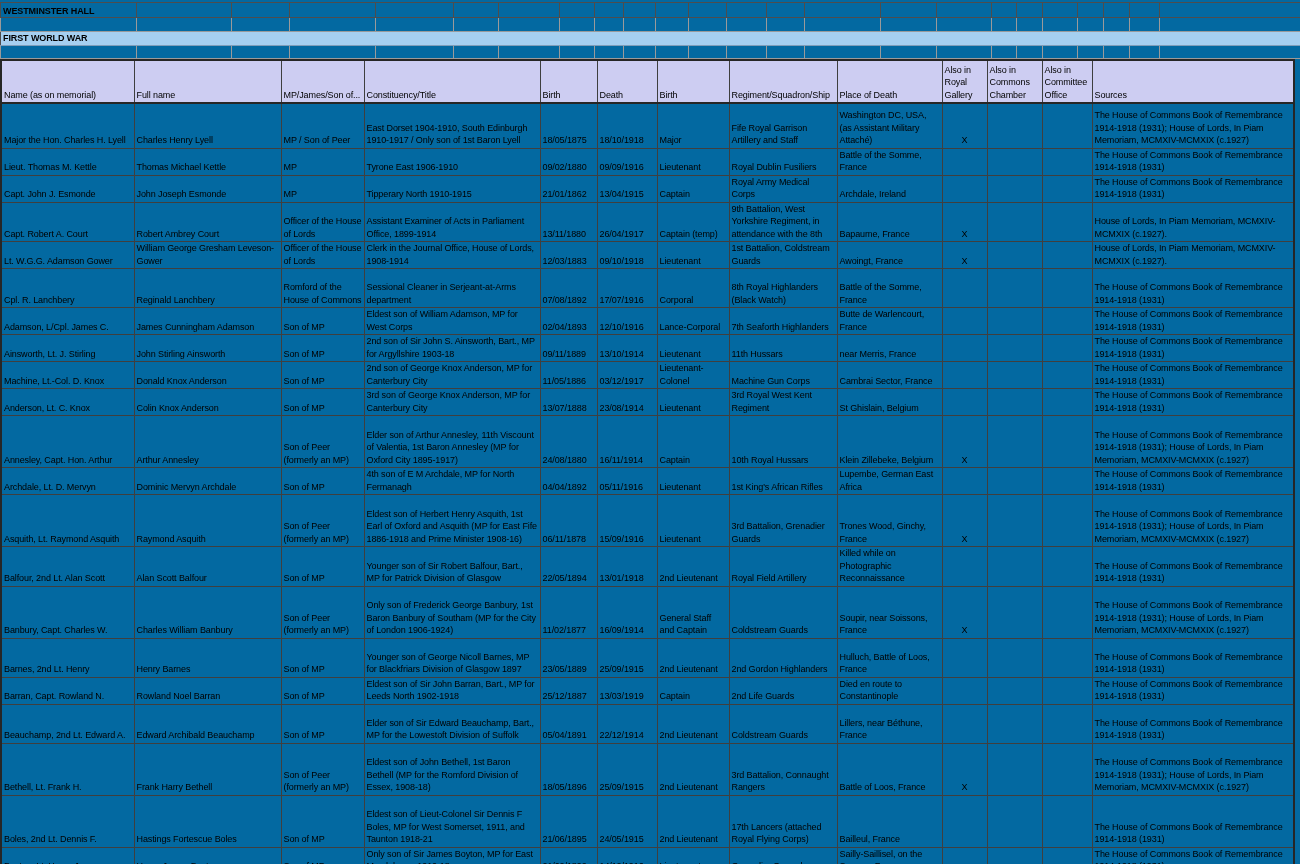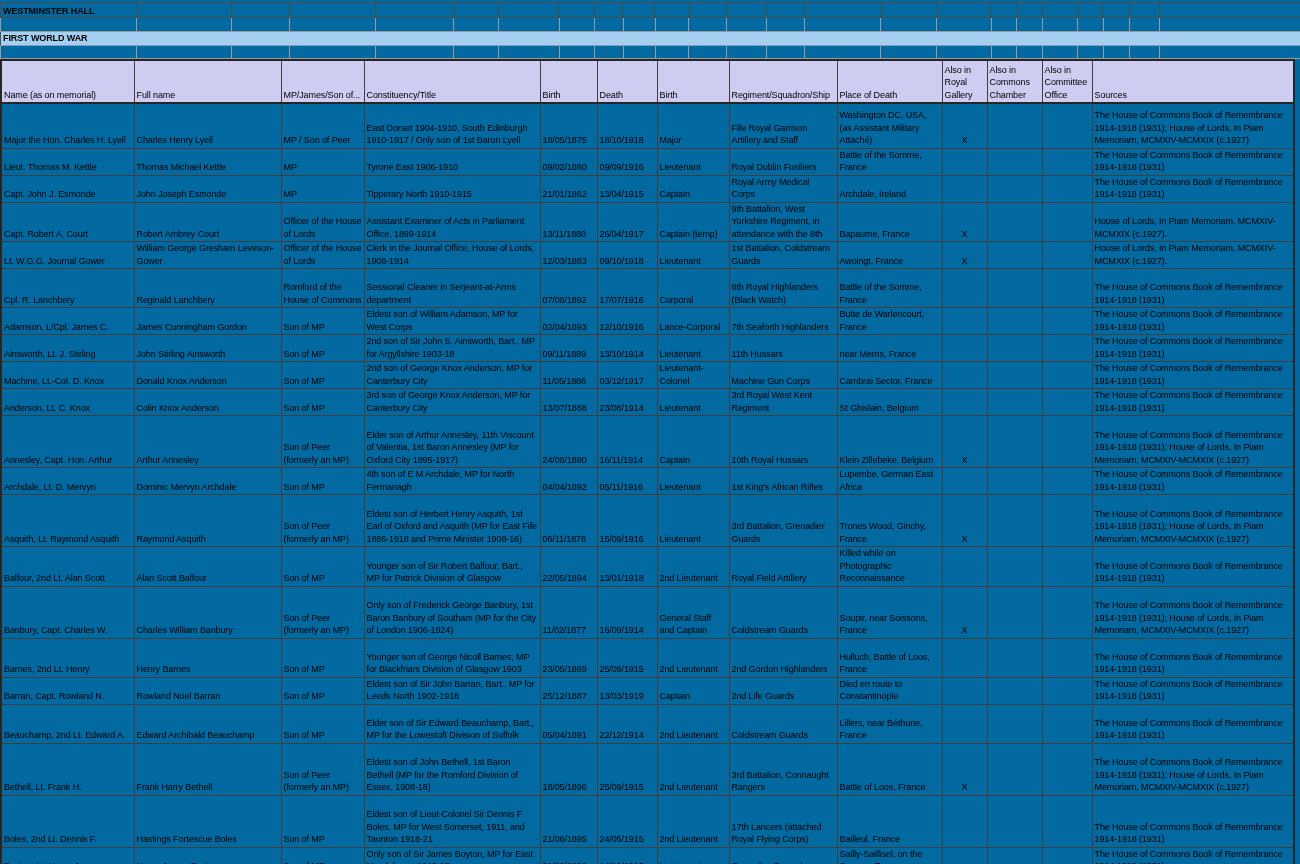--- a/index.html
+++ b/index.html
@@ -214,21 +214,21 @@
           <td class="cc5">26/04/1917</td>
           <td class="cc6">Captain (temp)</td>
           <td class="cc7">9th Battalion, West Yorkshire Regiment, in attendance with the 8th</td>
           <td class="cc8">Bapaume, France</td>
           <td class="cc9">X</td>
           <td class="cc10"></td>
           <td class="cc11"></td>
           <td class="cc12">House of Lords, In Piam Memoriam, MCMXIV-MCMXIX (c.1927).</td>
         </tr>
         <tr style="height: 26px;">
-          <td class="cc0">Lt. W.G.G. Journal Gower</td>
+          <td class="cc0">Lt. W.G.G. Adamson Gower</td>
           <td class="cc1">William George Gresham Leveson-Gower</td>
           <td class="cc2">Officer of the House of Lords</td>
           <td class="cc3">Clerk in the Journal Office, House of Lords, 1908-1914</td>
           <td class="cc4">12/03/1883</td>
           <td class="cc5">09/10/1918</td>
           <td class="cc6">Lieutenant</td>
           <td class="cc7">1st Battalion, Coldstream Guards</td>
           <td class="cc8">Awoingt, France</td>
           <td class="cc9">X</td>
           <td class="cc10"></td>
@@ -245,21 +245,21 @@
           <td class="cc6">Corporal</td>
           <td class="cc7">8th Royal Highlanders (Black Watch)</td>
           <td class="cc8">Battle of the Somme, France</td>
           <td class="cc9"></td>
           <td class="cc10"></td>
           <td class="cc11"></td>
           <td class="cc12">The House of Commons Book of Remembrance 1914-1918 (1931)</td>
         </tr>
         <tr style="height: 26px;">
           <td class="cc0">Adamson, L/Cpl. James C.</td>
-          <td class="cc1">James Cunningham Gordon</td>
+          <td class="cc1">James Cunningham Adamson</td>
           <td class="cc2">Son of MP</td>
           <td class="cc3">Eldest son of William Adamson, MP for West Corps</td>
           <td class="cc4">02/04/1893</td>
           <td class="cc5">12/10/1916</td>
           <td class="cc6">Lance-Corporal</td>
           <td class="cc7">7th Seaforth Highlanders</td>
           <td class="cc8">Butte de Warlencourt, France</td>
           <td class="cc9"></td>
           <td class="cc10"></td>
           <td class="cc11"></td>
@@ -382,21 +382,21 @@
           <td class="cc8">Soupir, near Soissons, France</td>
           <td class="cc9">X</td>
           <td class="cc10"></td>
           <td class="cc11"></td>
           <td class="cc12">The House of Commons Book of Remembrance 1914-1918 (1931); House of Lords, In Piam Memoriam, MCMXIV-MCMXIX (c.1927)</td>
         </tr>
         <tr style="height: 39px;">
           <td class="cc0">Barnes, 2nd Lt. Henry</td>
           <td class="cc1">Henry Barnes</td>
           <td class="cc2">Son of MP</td>
-          <td class="cc3">Younger son of George Nicoll Barnes, MP for Blackfriars Division of Glasgow 1903</td>
+          <td class="cc3">Younger son of George Nicoll Barnes, MP for Blackfriars Division of Glasgow 1897</td>
           <td class="cc4">23/05/1889</td>
           <td class="cc5">25/09/1915</td>
           <td class="cc6">2nd Lieutenant</td>
           <td class="cc7">2nd Gordon Highlanders</td>
           <td class="cc8">Hulluch, Battle of Loos, France</td>
           <td class="cc9"></td>
           <td class="cc10"></td>
           <td class="cc11"></td>
           <td class="cc12">The House of Commons Book of Remembrance 1914-1918 (1931)</td>
         </tr>

